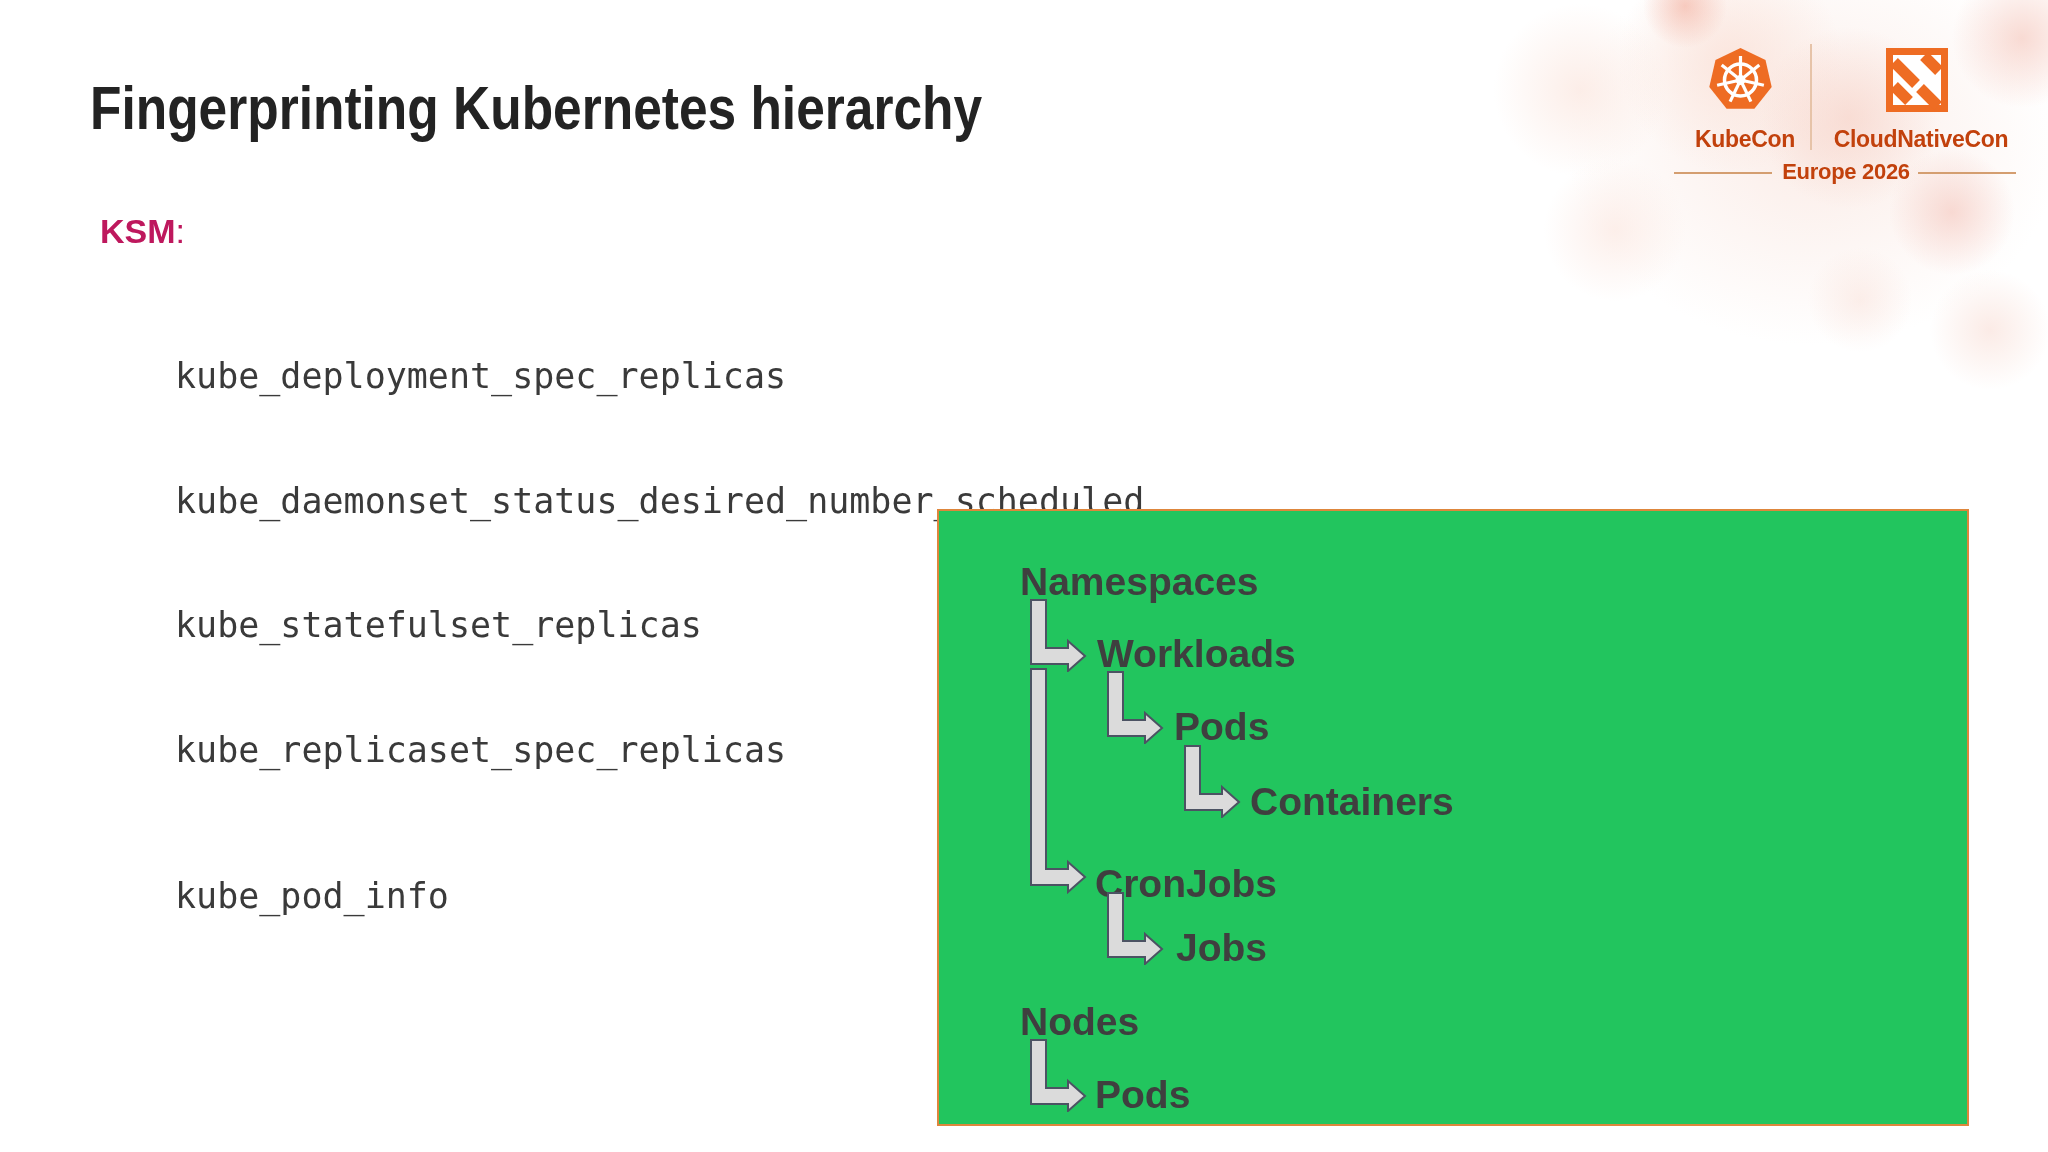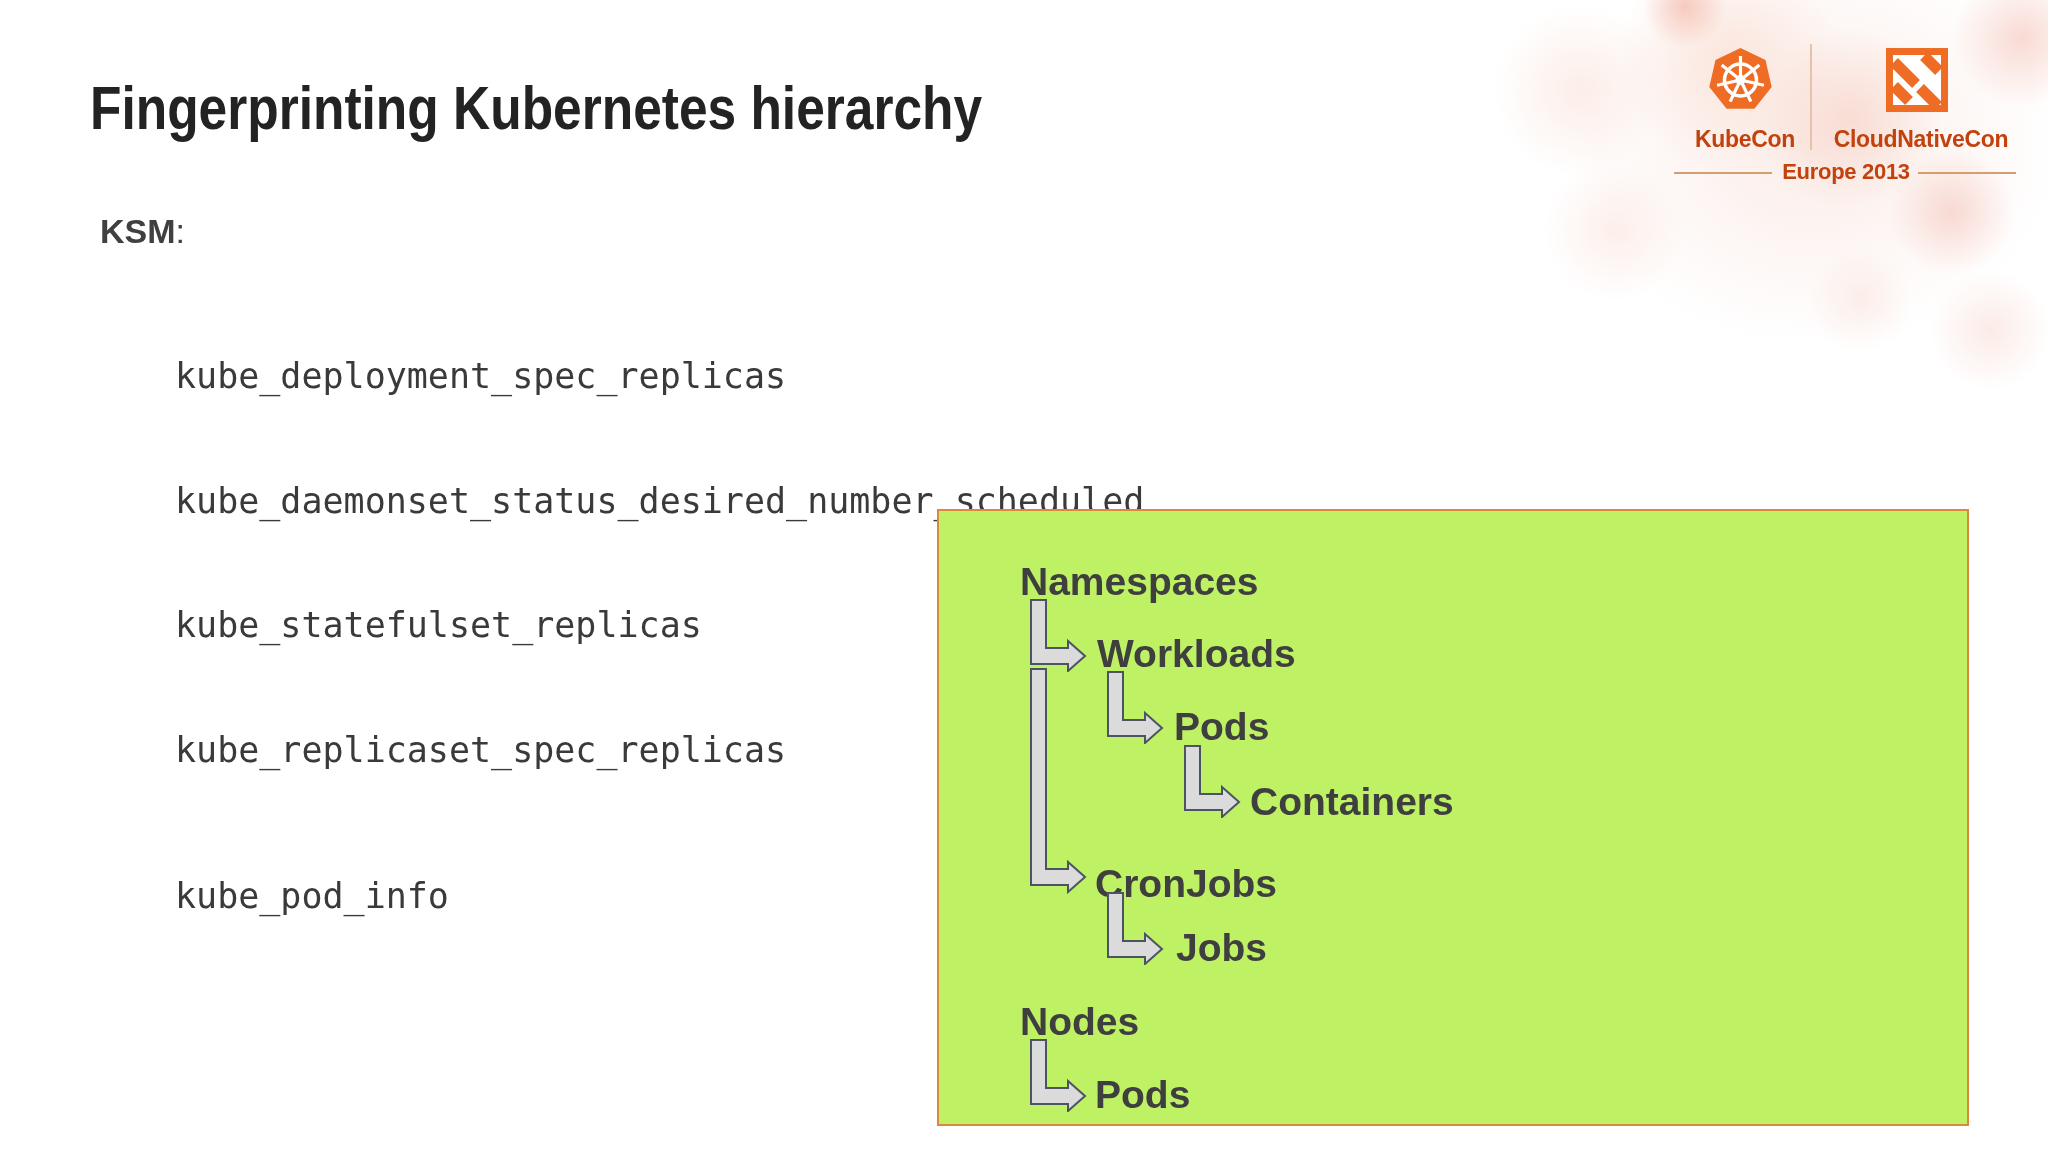--- a/index.html
+++ b/index.html
@@ -27,34 +27,34 @@
   }
 
   
   .title {
     position:absolute; left:90px; top:72px;
     font-size:62px; font-weight:bold; color:#232323;
     white-space:nowrap; transform:scaleX(0.83); transform-origin:left top;
   }
   .ksm-heading {
     position:absolute; left:100px; top:212px;
-    font-size:34px; color:#404040; white-space:nowrap;
+    font-size:34px; color:#be185d; white-space:nowrap;
   }
   .ksm-heading .b { font-weight:bold; }
   .metrics {
     position:absolute; left:175px; top:251px;
     font-family:"DejaVu Sans Mono","Liberation Mono",monospace;
     font-size:35px; line-height:41.5px; color:#3a3a3a; white-space:pre;
   }
   .metric.gap { margin-top:22px; }
 
   
   .diagram {
     position:absolute; left:937px; top:509px; width:1028px; height:613px;
-    border:2px solid #DE863C; background:#bef264;
+    border:2px solid #DE863C; background:#22c55e;
   }
   .node {
     position:absolute; font-size:39px; font-weight:bold; color:#3f3f3f;
     line-height:40px; white-space:nowrap;
   }
   .arrow { position:absolute; }
   .arrow path { fill:#dbdbdb; stroke:#4c5363; stroke-width:2; stroke-linejoin:miter; }
 
   
   .brand-text { position:absolute; color:#c2410c; font-weight:bold; text-align:center; letter-spacing:-0.3px; white-space:nowrap; }
@@ -146,16 +146,16 @@
       <line x1="8" y1="14" x2="30" y2="36"></line>
       <line x1="34" y1="40" x2="52" y2="58"></line>
       <line x1="38" y1="8" x2="53" y2="23"></line>
       <line x1="8" y1="38" x2="23" y2="53"></line>
     </g>
   </svg>
 
   <div class="brand-text wordmark-kubecon">KubeCon</div>
   <div class="brand-text wordmark-cloudnativecon">CloudNativeCon</div>
   <div class="edition-rule left"></div>
-  <div class="brand-text edition-label">Europe 2013</div>
+  <div class="brand-text edition-label">Europe 2026</div>
   <div class="edition-rule right"></div>
 
 </div>
 
 </body></html>

